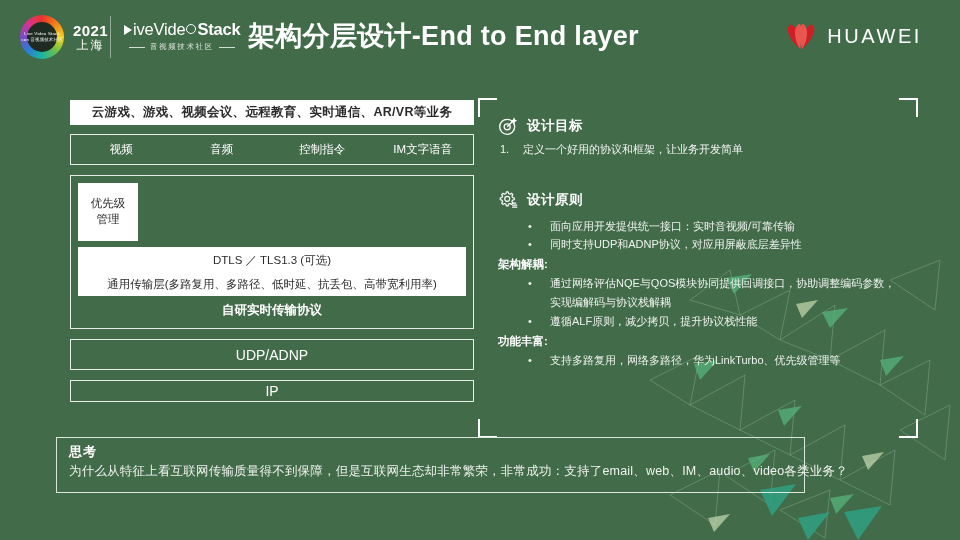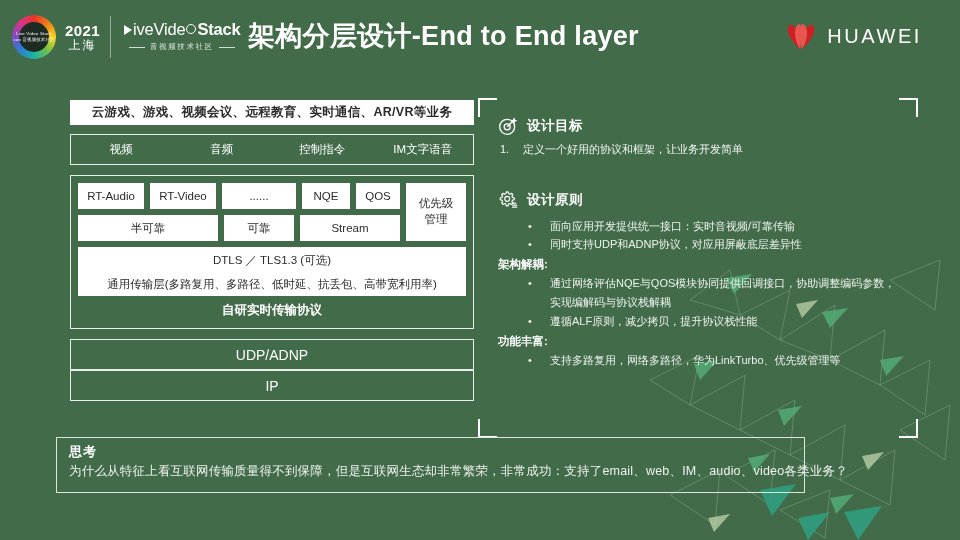--- a/index.html
+++ b/index.html
@@ -9,21 +9,21 @@
     font-family:"Liberation Sans","DejaVu Sans",sans-serif;
     position:relative;
   }
   #slide{position:relative;width:960px;height:540px;overflow:hidden;background:#426b49;}
 
   
   .poly-deco{position:absolute;right:0;bottom:0;width:330px;height:280px;pointer-events:none;opacity:.95;}
 
   
   .header{position:absolute;left:0;top:0;width:960px;height:78px;}
-  .lvs-badge{position:absolute;left:12px;top:12px;display:flex;align-items:center;height:50px;}
+  .lvs-badge{position:absolute;left:20px;top:12px;display:flex;align-items:center;height:50px;}
   .ring-logo{position:relative;width:44px;height:44px;border-radius:50%;
      background:conic-gradient(#e8352a,#f07f1a,#f5d11b,#6fc04a,#1bb5a0,#2a7fd4,#7a4bc4,#d7338f,#e8352a);}
   .ring-logo::after{content:"";position:absolute;left:7px;top:7px;right:7px;bottom:7px;border-radius:50%;background:#1d2b22;}
   .ring-inner-txt{position:absolute;left:0;top:0;width:44px;height:44px;display:flex;flex-direction:column;
      align-items:center;justify-content:center;color:#fff;font-size:4.4px;line-height:1.35;letter-spacing:.2px;z-index:2;text-align:center;}
   .yr-block{margin-left:9px;color:#fff;line-height:1.05;text-align:center;}
   .yr-block .yr{font-size:15px;font-weight:bold;letter-spacing:.4px;}
   .yr-block .city{font-size:12px;letter-spacing:2px;}
   .hdr-divider{position:absolute;left:110px;top:16px;width:1px;height:42px;background:rgba(255,255,255,.45);}
   .lvstack{position:absolute;left:124px;top:20px;color:#fff;}
@@ -63,21 +63,21 @@
   .lvl2 .white-box{height:26px;font-size:11.5px;}
   .b-semi{flex:0 0 140px;}
   .b-rel{flex:0 0 70px;}
   .b-stream{flex:1;}
   .b-prio{height:100%;min-height:58px;font-size:11.5px;line-height:1.35;}
   .b-dtls{height:26px;font-size:11.5px;margin-top:0;}
   .b-gen{height:23px;font-size:11.5px;}
   .proto-caption{text-align:center;color:#fff;font-size:12.5px;font-weight:bold;padding:6px 0 2px;}
 
   .row-udp{height:31px;margin-top:10px;font-size:14px;}
-  .row-ip{height:31px;font-size:14px;}
+  .row-ip{height:22px;margin-top:10px;font-size:14px;}
 
   
   .right-panel{position:absolute;left:478px;top:98px;width:440px;height:340px;}
   .corner{position:absolute;width:17px;height:17px;border-color:#ffffff;border-style:solid;border-width:0;}
   .c-tl{left:0;top:0;border-left-width:2px;border-top-width:2px;}
   .c-tr{right:0;top:0;border-right-width:2px;border-top-width:2px;}
   .c-bl{left:0;bottom:0;border-left-width:2px;border-bottom-width:2px;}
   .c-br{right:0;bottom:0;border-right-width:2px;border-bottom-width:2px;}
   .sec{position:absolute;left:20px;right:16px;}
   .sec-head{display:flex;align-items:center;gap:9px;color:#fff;}
@@ -189,34 +189,20 @@
 
     <div class="outline-box row-media">
       <div class="cell">视频</div>
       <div class="cell">音频</div>
       <div class="cell">控制指令</div>
       <div class="cell">IM文字语音</div>
     </div>
 
     <div class="proto-frame">
       <div class="proto-inner">
-        <div class="proto-left">
-          <div class="lvl1">
-            <div class="d-box white-box b-rtaudio">RT-Audio</div>
-            <div class="d-box white-box b-rtvideo">RT-Video</div>
-            <div class="d-box white-box b-dots">......</div>
-            <div class="d-box white-box b-nqe">NQE</div>
-            <div class="d-box white-box b-qos">QOS</div>
-          </div>
-          <div class="lvl2">
-            <div class="d-box white-box b-semi">半可靠</div>
-            <div class="d-box white-box b-rel">可靠</div>
-            <div class="d-box white-box b-stream">Stream</div>
-          </div>
-        </div>
         <div class="proto-right">
           <div class="d-box white-box b-prio">
             <div>
               <div>优先级</div>
               <div>管理</div>
             </div>
           </div>
         </div>
       </div>
 

